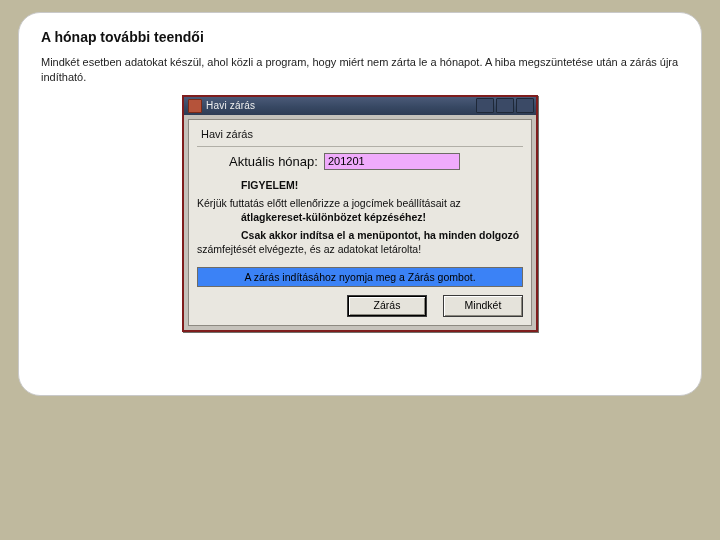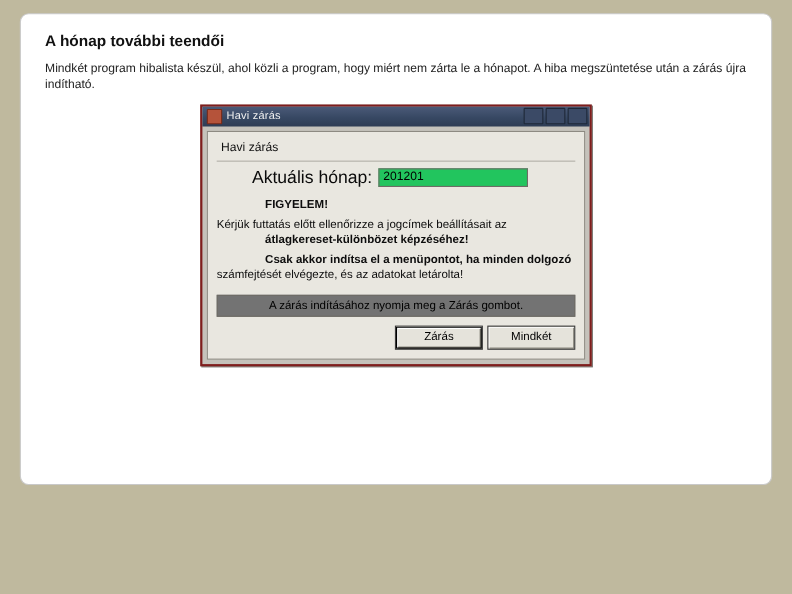--- a/index.html
+++ b/index.html
@@ -1,18 +1,18 @@
 <!DOCTYPE html>
 <html><head>
 <meta charset="utf-8">
 <style>
   html,body{margin:0;padding:0;width:720px;height:540px;background:#bfb99e;font-family:Verdana,Geneva,sans-serif;}
   .card{
-    position:absolute;left:18px;top:12px;width:684px;height:429px;
-    background:#fff;border:1px solid #c9c9c9;border-radius:8px;
+    position:absolute;left:18px;top:12px;width:684px;height:384px;
+    background:#fff;border:1px solid #c9c9c9;border-radius:22px;
     box-shadow:inset 0 0 0 2px #fff;
     box-sizing:border-box;padding:12px 18px 10px 18px;
   }
   .card-title{font-weight:bold;font-size:14px;color:#111;margin:4px 4px 10px 4px;}
   .card-body{font-size:11px;color:#222;line-height:1.35;margin:0 4px 10px 4px;}
   
   .win{
     position:relative;margin:8px auto 0 auto;width:352px;
     border:2px solid #7f1d1d;background:#c5c2bb;
     box-shadow:1px 1px 0 #716f6a;
@@ -28,47 +28,47 @@
   .titlebar .tb-text{flex:1;letter-spacing:0.2px;white-space:nowrap;overflow:hidden;}
   .tb-btn{width:16px;height:13px;margin-left:2px;background:#3b4a66;border:1px solid #1e2838;border-radius:1px;}
   .inner{
     margin:4px;background:#e9e7e0;border:1px solid #8d8a82;padding:6px 8px 8px 8px;
   }
   .inner-header{
     font-size:11px;color:#111;
     padding:2px 4px 6px 4px;border-bottom:1px solid #b1afa7;margin-bottom:6px;
   }
   .field-row{display:flex;align-items:center;margin-bottom:8px;}
-  .field-label{font-size:16px;color:#0a0a0a;white-space:nowrap;margin-right:6px;margin-left:32px;}
+  .field-label{font-size:13px;color:#0a0a0a;white-space:nowrap;margin-right:6px;margin-left:32px;}
   .field-input{
-    flex:0 0 128px;height:15px;border:1px solid #6e6c66;background:#22c55e;
+    flex:0 0 128px;height:15px;border:1px solid #6e6c66;background:#f0abfc;
     font-size:11px;line-height:15px;padding:0 3px;color:#000;
   }
   .msg{font-size:10.5px;color:#0d0d0d;line-height:1.35;}
   .msg b{font-weight:bold;padding-left:44px;}
   .msg .block{margin:4px 0;}
   .prompt-box{
-    margin-top:10px;background:#737373;border:1px solid #6e6c66;
+    margin-top:10px;background:#3b82f6;border:1px solid #6e6c66;
     font-size:10.5px;color:#000;text-align:center;padding:3px 4px;line-height:1.2;
   }
-  .btn-row{display:flex;justify-content:flex-end;gap:4px;margin-top:8px;align-items:center;}
+  .btn-row{display:flex;justify-content:flex-end;gap:16px;margin-top:8px;align-items:center;}
   .btn{
     min-width:62px;height:20px;border:1px solid #3a3a3a;background:#e5e3db;
     box-shadow:inset 1px 1px 0 #fff, inset -1px -1px 0 #8a887f;
     font-size:10.5px;color:#000;text-align:center;line-height:18px;
     padding:0 8px;
   }
   .btn.primary{box-shadow:inset 0 0 0 1px #000, inset 2px 2px 0 #fff, inset -2px -2px 0 #8a887f;}
 </style>
 </head>
 <body>
 
 <div class="card">
   <div class="card-title">A hónap további teendői</div>
-  <div class="card-body">Mindkét program hibalista készül, ahol közli a program, hogy miért nem zárta le a hónapot. A hiba megszüntetése után a zárás újra indítható.</div>
+  <div class="card-body">Mindkét esetben adatokat készül, ahol közli a program, hogy miért nem zárta le a hónapot. A hiba megszüntetése után a zárás újra indítható.</div>
 
   <div class="win">
     <div class="titlebar">
       <span class="tb-icon"></span>
       <span class="tb-text">Havi zárás</span>
       <span class="tb-btn"></span>
       <span class="tb-btn"></span>
       <span class="tb-btn"></span>
     </div>
 

